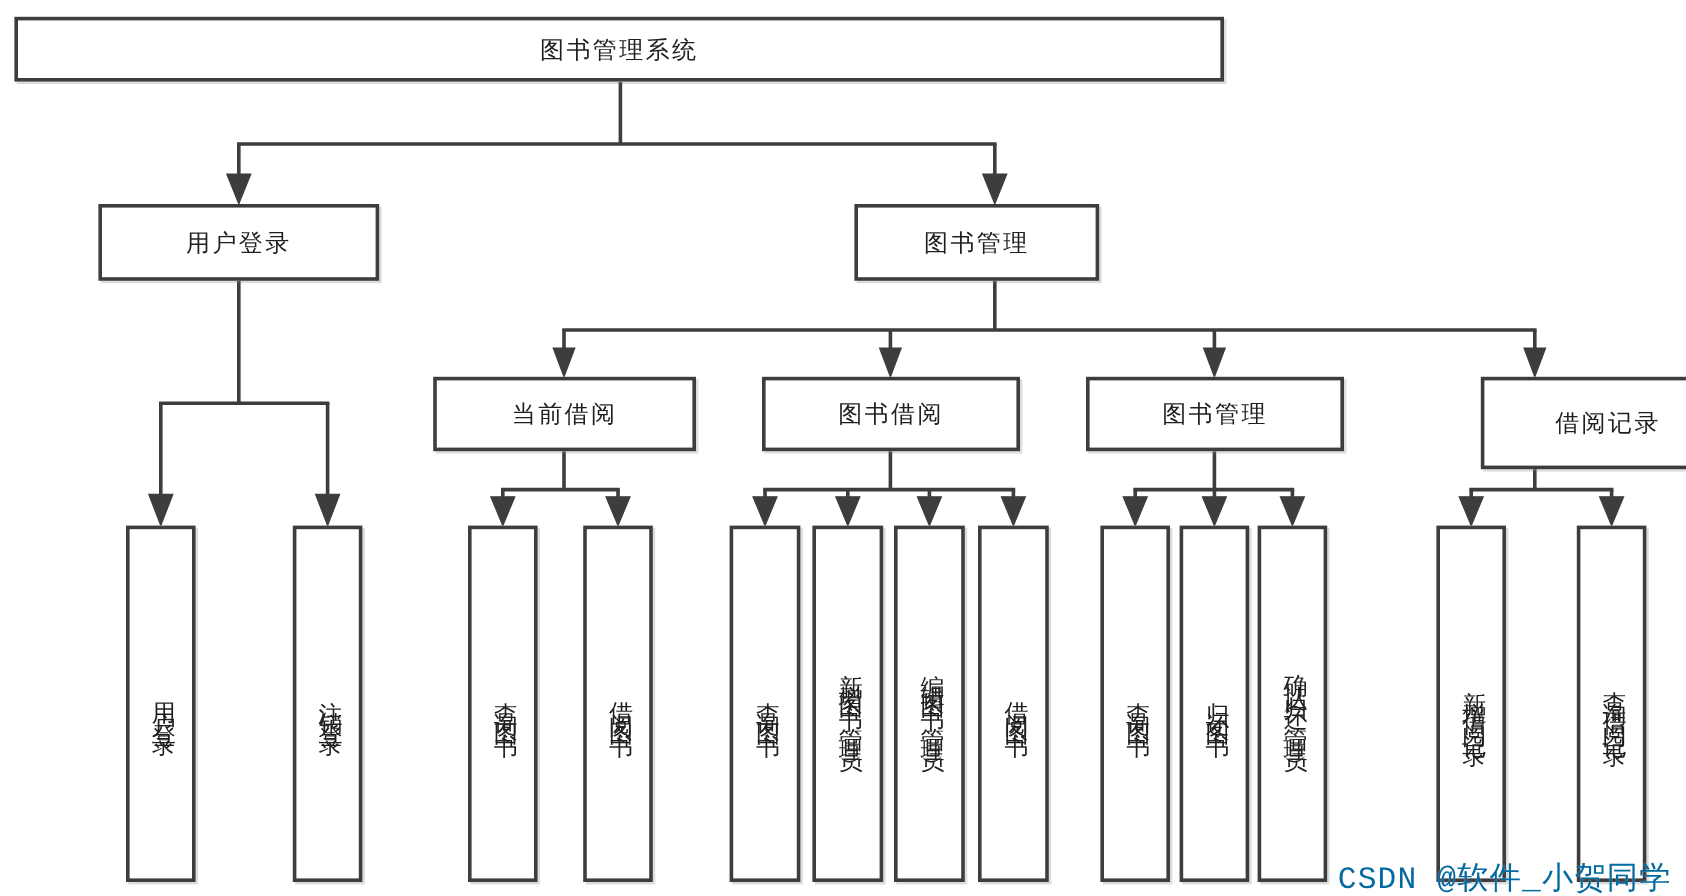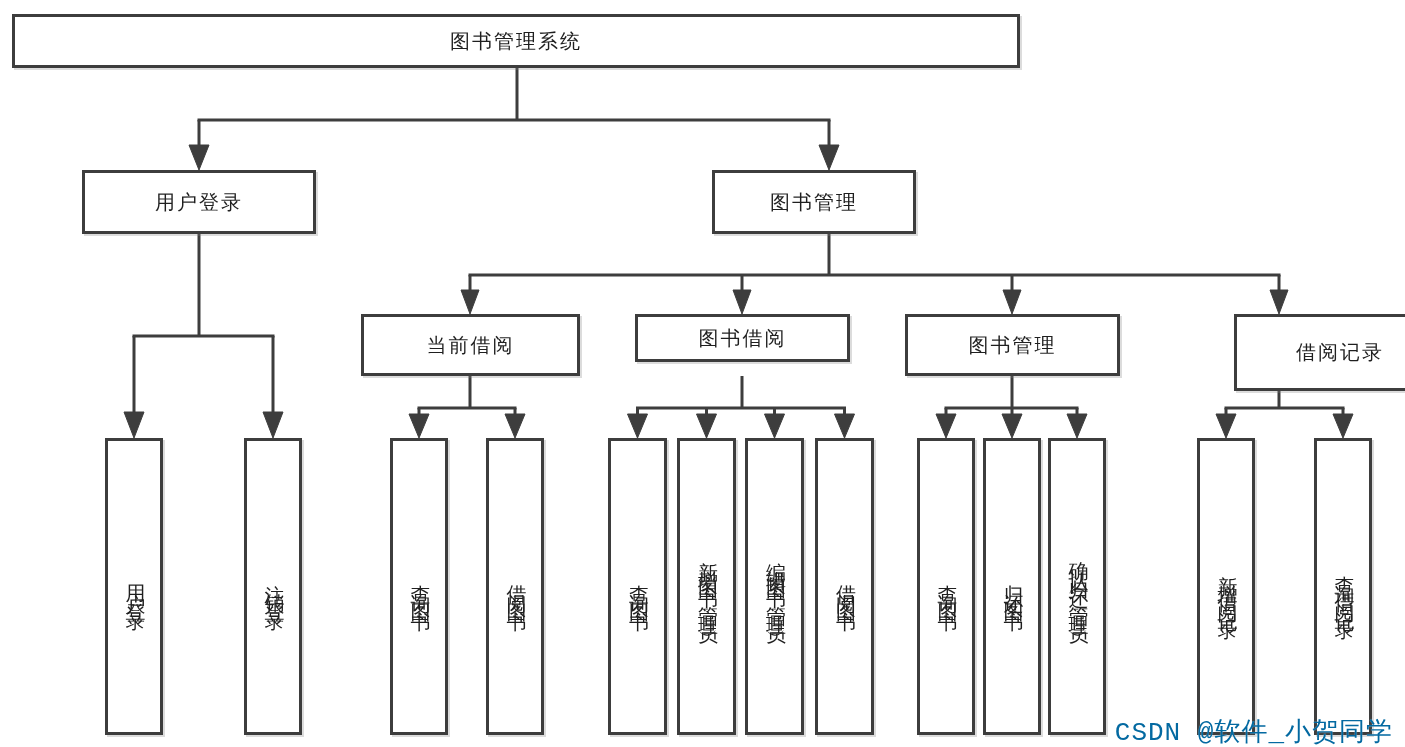--- a/index.html
+++ b/index.html
@@ -133,21 +133,21 @@
       </g>
     </g>
   </svg>
 
   <div class="node" style="left:12px; top:14px; width:1008px; height:54px;">图书管理系统</div>
 
   <div class="node" style="left:82px; top:170px; width:234px; height:64px;">用户登录</div>
   <div class="node" style="left:712px; top:170px; width:204px; height:64px;">图书管理</div>
 
   <div class="node" style="left:361px; top:314px; width:219px; height:62px;">当前借阅</div>
-  <div class="node" style="left:635px; top:314px; width:215px; height:48px;">图书借阅</div>
+  <div class="node" style="left:635px; top:314px; width:215px; height:62px;">图书借阅</div>
   <div class="node" style="left:905px; top:314px; width:215px; height:62px;">图书管理</div>
   <div class="node" style="left:1234px; top:314px; width:212px; height:77px;">借阅记录</div>
 
   <div class="node vbox" style="left:105px; top:438px; width:58px; height:297px;">用户登录</div>
   <div class="node vbox" style="left:244px; top:438px; width:58px; height:297px;">注销登录</div>
 
   <div class="node vbox" style="left:390px; top:438px; width:58px; height:297px;">查询图书</div>
   <div class="node vbox" style="left:486px; top:438px; width:58px; height:297px;">借阅图书</div>
 
   <div class="node vbox" style="left:608px; top:438px; width:59px; height:297px;">查询图书</div>

